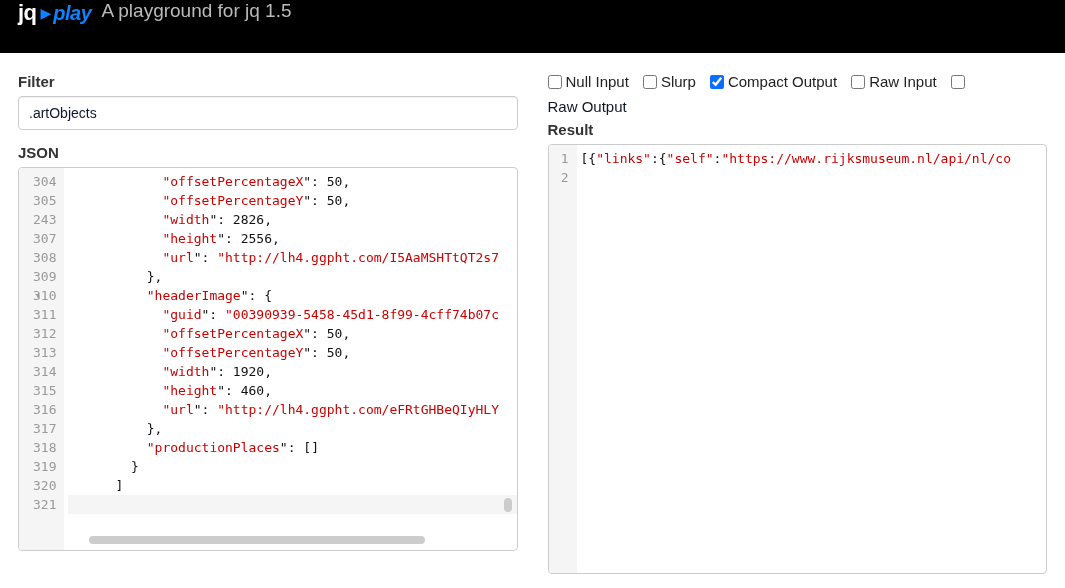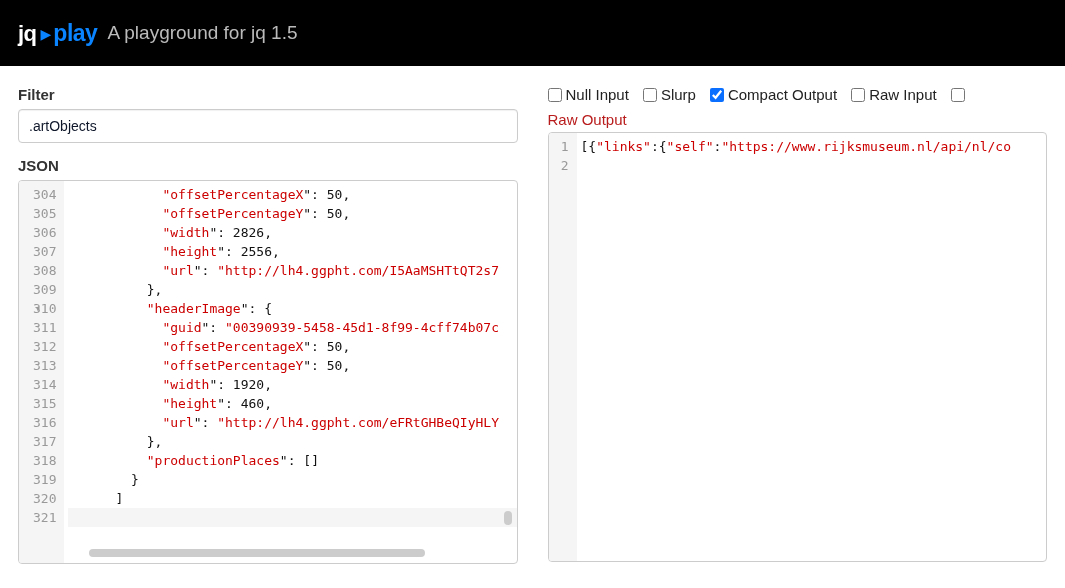--- a/index.html
+++ b/index.html
@@ -1,22 +1,22 @@
 <!DOCTYPE html>
 <html><head>
 <meta charset="utf-8">
 <style>
 * { box-sizing: border-box; margin: 0; padding: 0; }
 body { font-family: -apple-system, "Helvetica Neue", Arial, sans-serif; font-size: 14px; color: #333; background: #fff; }
 
-.navbar { background: #000; height: 66px; display: flex; align-items: center; padding: 0 18px; }
+.navbar { background: #000; height: 53px; display: flex; align-items: flex-start; padding: 0 18px; }
 .brand { display: flex; align-items: baseline; }
 .brand-jq { color: #fff; font-weight: 700; font-size: 22px; letter-spacing: -0.5px; }
 .brand-tri { color: #0a84ff; font-size: 14px; margin: 0 2px 0 4px; position: relative; top: -2px; }
-.brand-play { color: #0a84ff; font-weight: 700; font-size: 23px; letter-spacing: -0.5px; }
+.brand-play { color: #0a84ff; font-weight: 700; font-size: 20px; letter-spacing: -0.5px; font-style: italic; }
 .tagline { color: #bbb; font-size: 19px; margin-left: 10px; }
 .tagline .jq-link { color: #bbb; text-decoration: none; }
 
 .container { display: flex; padding: 20px 18px; gap: 30px; }
 .col-left { flex: 1; min-width: 0; }
 .col-right { flex: 1; min-width: 0; }
 
 .section-label { font-weight: 700; font-size: 15px; margin-bottom: 6px; }
 
 .filter-input {
@@ -72,21 +72,21 @@
 .hscroll { position: absolute; left: 70px; right: 8px; bottom: 6px; height: 8px; background: transparent; }
 .hscroll .thumb { position: absolute; left: 0; width: 80%; height: 8px; background: #ccc; border-radius: 4px; }
 .vscroll { position: absolute; right: 5px; top: 0; bottom: 18px; width: 8px; }
 .vscroll .thumb { position: absolute; bottom: 20px; width: 8px; height: 14px; background: #ccc; border-radius: 4px; }
 
 .opts { display: flex; align-items: center; gap: 14px; flex-wrap: wrap; padding-bottom: 2px;}
 .opt { display: inline-flex; align-items: center; gap: 4px; font-size: 15px; color: #222;}
 .opt input[type=checkbox] { width: 14px; height: 14px; accent-color: #0a6fff;}
 .lonely-cb { width: 14px; height: 14px; }
 
-.sub-label { font-size: 15px; color: #b91c1c; margin-top: 6px;}
+.sub-label { font-size: 15px; color: #0f172a; margin-top: 6px;}
 
 .result-wrap {
   border: 1px solid #ccc;
   border-radius: 4px;
   background: #fff;
   height: 430px;
   display: flex;
   overflow: hidden;
   margin-top: 4px;
 }
@@ -131,21 +131,21 @@
 
   <div class="col-left">
     <div class="section-label">Filter</div>
     <input class="filter-input" type="text" value=".artObjects" style="">
     <div style="height:14px"></div>
     <div class="section-label">JSON</div>
     <div class="editor-wrap">
       <div class="gutter" id="json-gutter">
           <div class="ln">304</div>
           <div class="ln">305</div>
-          <div class="ln">306</div>
+          <div class="ln">243</div>
           <div class="ln">307</div>
           <div class="ln">308</div>
           <div class="ln">309</div>
           <div class="ln fold">310</div>
           <div class="ln">311</div>
           <div class="ln">312</div>
           <div class="ln">313</div>
           <div class="ln">314</div>
           <div class="ln">315</div>
           <div class="ln">316</div>
@@ -179,20 +179,21 @@
           <input type="checkbox" checked="" style="">
           <span>Compact Output</span>
         </label>
         <label class="opt">
           <input type="checkbox" style="">
           <span>Raw Input</span>
         </label>
         <input type="checkbox" class="lonely-cb" style="">
       </div>
     <div class="sub-label">Raw Output</div>
+    <div class="section-label" style="margin-top:6px">Result</div>
     <div class="result-wrap">
       <div class="result-gutter" id="result-gutter">
           <div>1</div>
           <div>2</div>
         </div>
       <div class="result-code" id="result-code">
           <div class="line1">
             <div class="content"><span class="tok-punc">[{</span><span class="tok-key">"links"</span><span class="tok-punc">:{</span><span class="tok-key">"self"</span><span class="tok-punc">:</span><span class="tok-str">"https://www.rijksmuseum.nl/api/nl/co</span></div>
           </div>
         </div>

